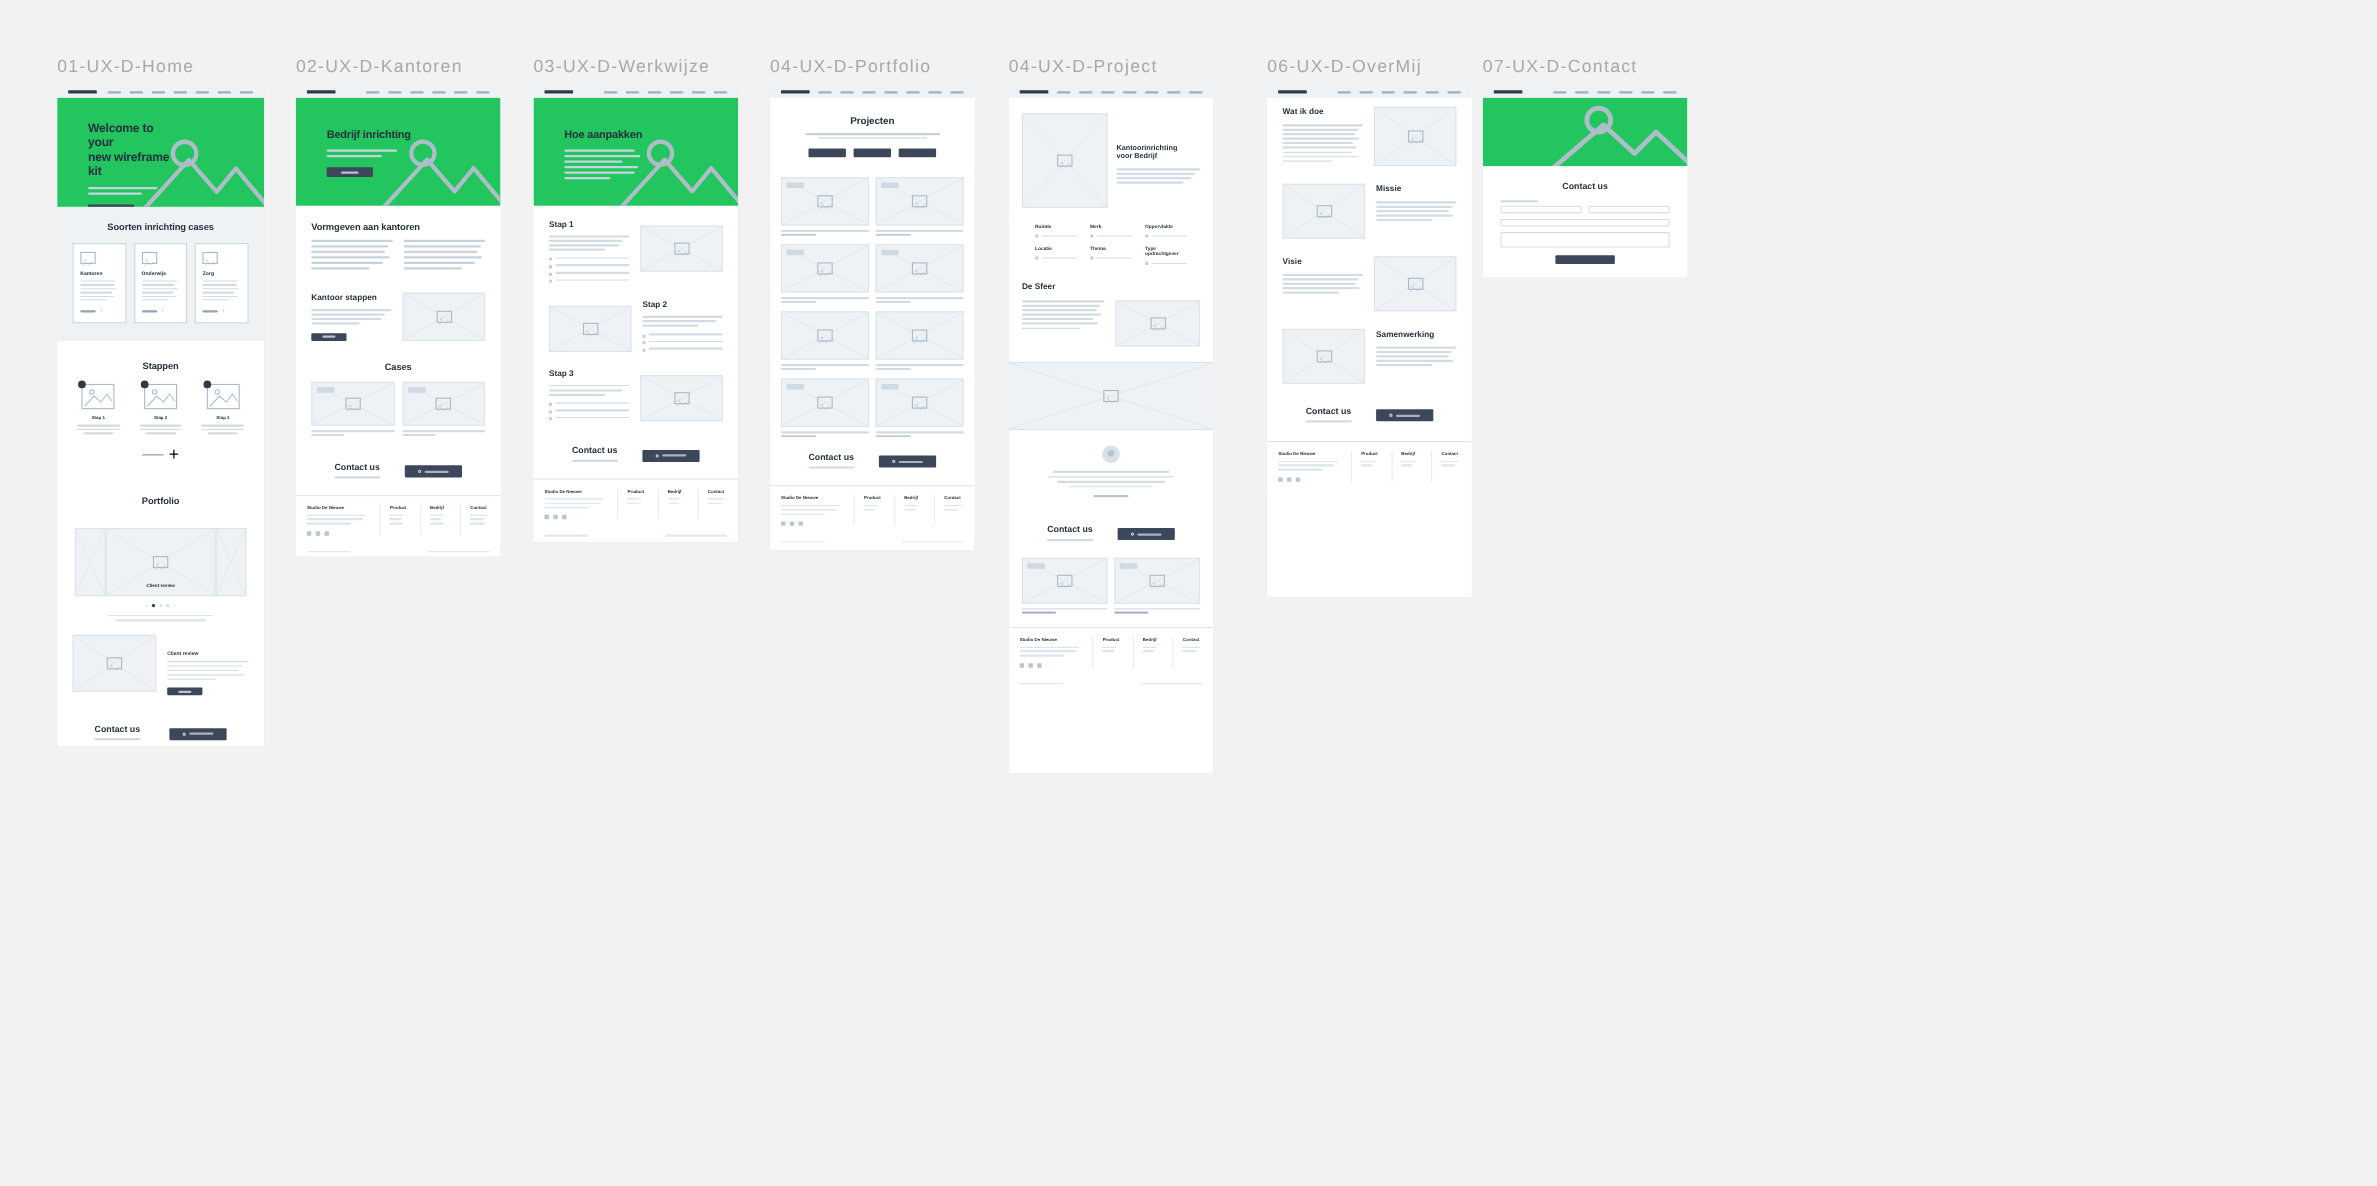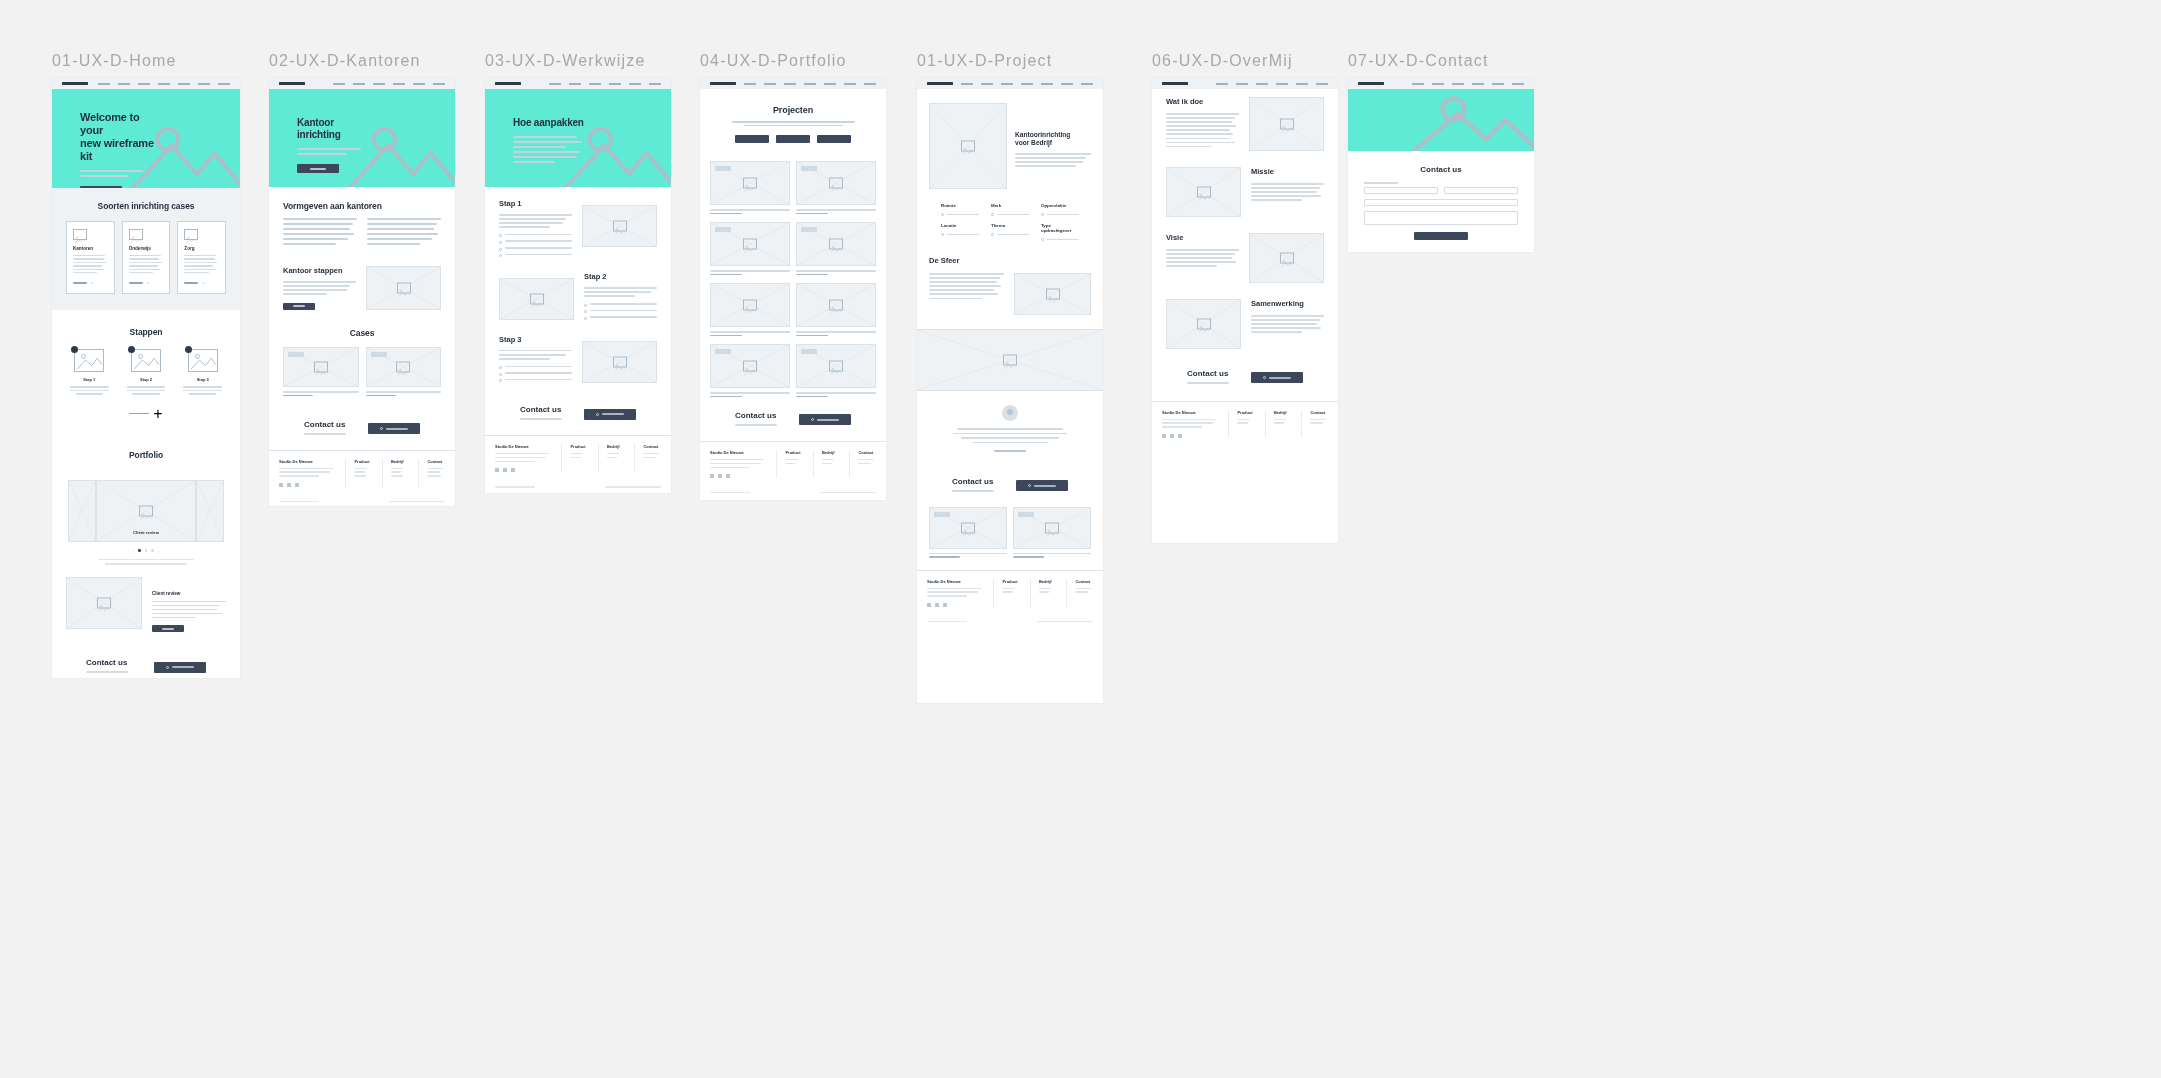--- a/index.html
+++ b/index.html
@@ -25,21 +25,21 @@
   
   .nav {
     height: 11px; background: #eef2f5; display: flex; align-items: center;
     padding: 0 10px; justify-content: space-between;
   }
   .nav-logo { height: 3px; width: 26px; background: #2f3a49; border-radius: 0.5px; }
   .nav-links { display: flex; gap: 8px; }
   .nav-link { height: 2px; width: 12px; background: #9fb0bf; border-radius: 0.5px; }
 
   
-  .hero { background: #5eead4; position: relative; overflow: hidden; }
+  .hero { background: #22c55e; position: relative; overflow: hidden; }
   .hero-inner { padding: 22px 0 0 28px; position: relative; z-index: 2; width: 58%; }
   .h1 { font-size: 11px; line-height: 13px; font-weight: 700; color: #27313f; letter-spacing: -0.2px; }
   .h1.small { font-size: 10px; line-height: 12px; }
   .lines { margin-top: 7px; }
   .ln { height: 2px; background: #c7d3dc; border-radius: 1px; margin-bottom: 3px; }
   .btn-dark {
     margin-top: 9px; height: 9px; width: 42px; background: #3c4759; border-radius: 1px;
     display: flex; align-items: center; justify-content: center;
   }
   .btn-dark span { display: block; height: 2px; width: 16px; background: #b9c2cd; border-radius: 1px; }
@@ -427,21 +427,21 @@
       </div>
 
       <div class="hero" style="height:98px;">
         <div class="mountain">
           <svg viewBox="0 0 120 70" fill="none">
             <circle cx="40" cy="16" r="11" stroke="#aebdc8" stroke-width="4"></circle>
             <path d="M2 68 L44 22 L70 52 L88 30 L118 66" stroke="#aebdc8" stroke-width="4" stroke-linejoin="round" stroke-linecap="round"></path>
           </svg>
         </div>
         <div class="hero-inner" style="padding-top:28px;">
-          <div class="h1 small">Kantoor inrichting</div>
+          <div class="h1 small">Bedrijf inrichting</div>
           <div class="lines">
               <div class="ln" style="width:80%"></div>
               <div class="ln" style="width:62%"></div>
             </div>
           <div class="btn-dark">
               <span></span>
             </div>
         </div>
       </div>
 
@@ -1020,21 +1020,21 @@
         </div>
       </div>
       <div class="f-bot">
         <div class="ln"></div>
         <div class="ln" style="width:56px"></div>
       </div>
     </div>
   </div>
 
   <div class="frame" style="left:917px; top:52px; width:186px;">
-    <div class="frame-title">01-UX-D-Project</div>
+    <div class="frame-title">04-UX-D-Project</div>
     <div class="page" style="width:186px; height:625px;">
 
       <div class="nav">
         <div class="nav-logo"></div>
         <div class="nav-links">
           <span class="nav-link"></span>
           <span class="nav-link"></span>
           <span class="nav-link"></span>
           <span class="nav-link"></span>
           <span class="nav-link"></span>

